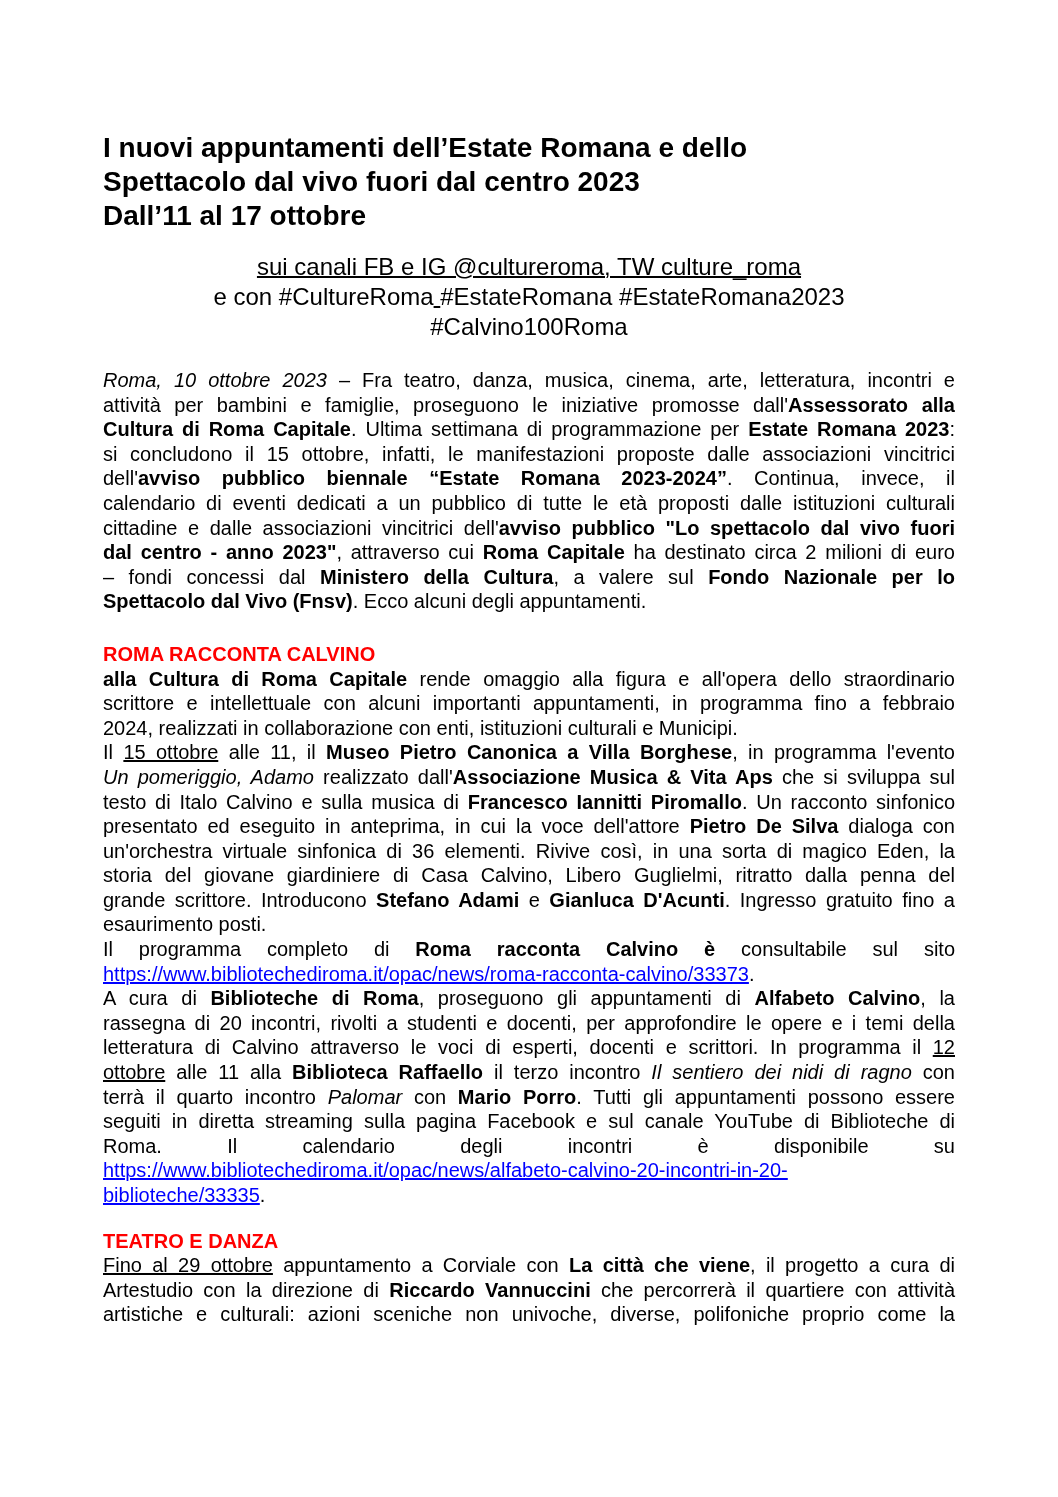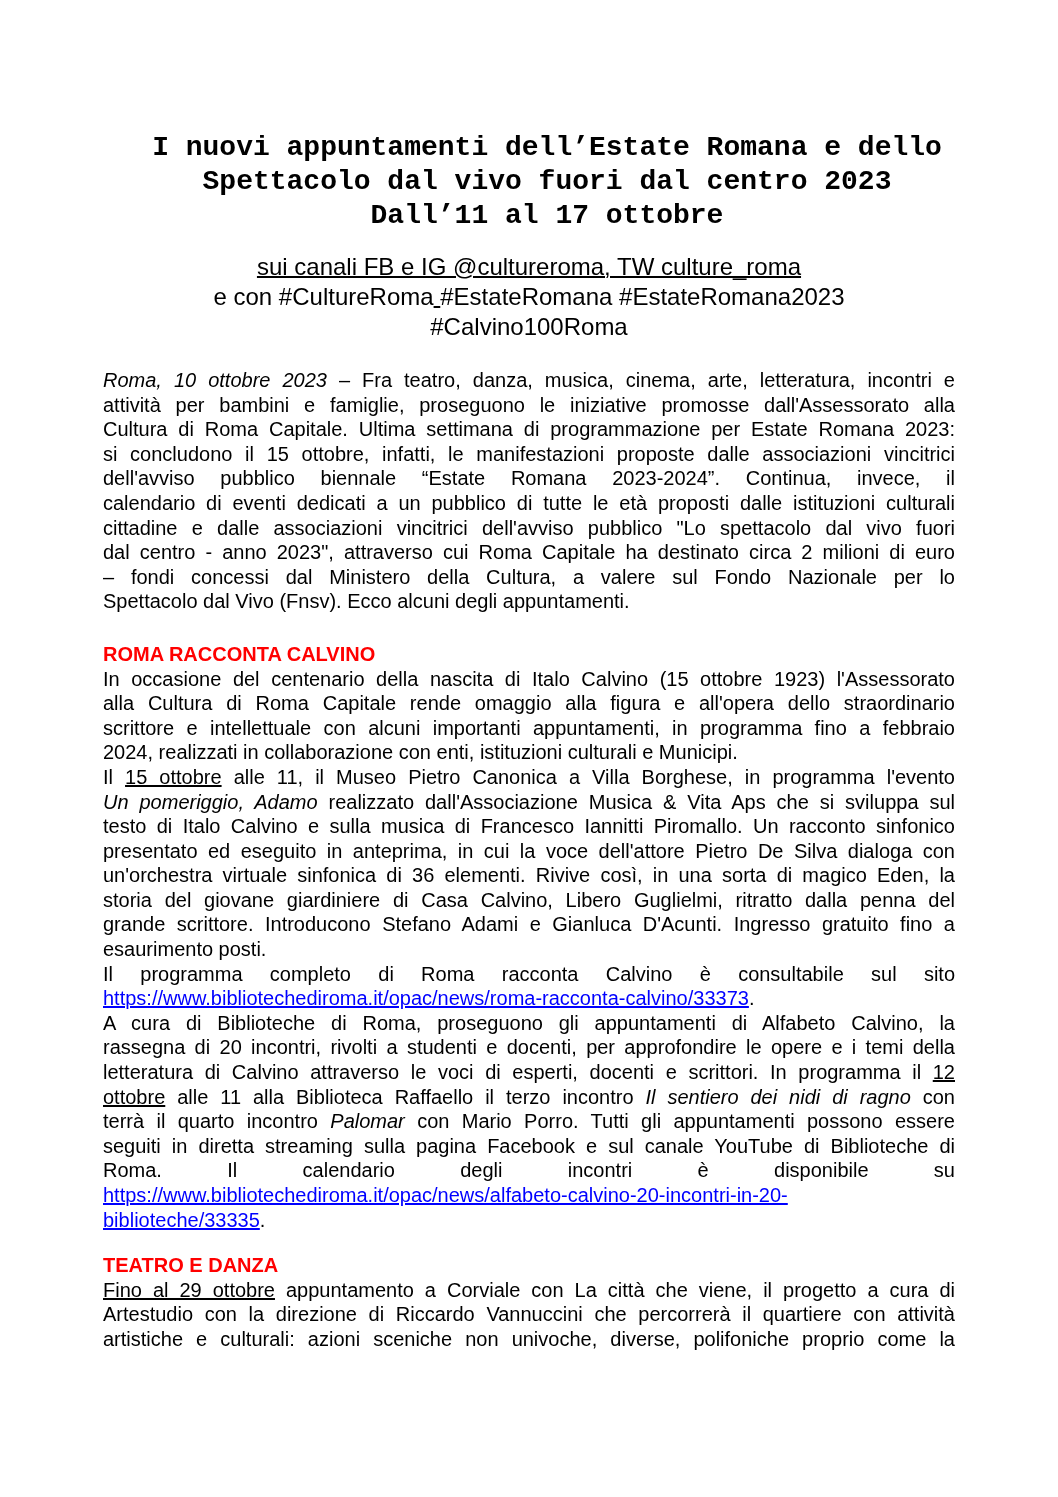--- a/index.html
+++ b/index.html
@@ -5,36 +5,36 @@
   * { margin: 0; padding: 0; box-sizing: border-box; }
   html, body { background: #ffffff; }
   body {
     width: 1058px; height: 1497px;
     position: relative;
     overflow: hidden;
     font-family: "Liberation Sans", sans-serif;
     color: #000000;
   }
   .doc-title {
-    position: absolute; left: 121px; top: 131px; width: 852px;
-    text-align: center; font-weight: bold;
-    font-size: 28px; line-height: 34px; font-family: Liberation Mono, monospace;
+    position: absolute; left: 103px; top: 131px; width: 852px;
+    font-weight: bold;
+    font-size: 28px; line-height: 34px;
   }
   .doc-subtitle {
     position: absolute; left: 103px; top: 252px; width: 852px;
     text-align: center;
     font-size: 24px; line-height: 30px;
   }
   .doc-body {
     position: absolute; left: 103px; top: 368px; width: 852px;
     font-size: 20px; line-height: 24.6px;
   }
   .jline { text-align: justify; text-align-last: justify; }
   .jline.last { text-align-last: left; }
-  .b { font-weight: normal; }
+  .b { font-weight: bold; }
   .i { font-style: italic; }
   .u { text-decoration: underline; text-decoration-thickness: 1.5px; }
   .link {
     color: var(--link-blue, #0000FF);
     text-decoration: underline; text-decoration-thickness: 1.5px;
     cursor: pointer; word-break: break-all;
   }
   .sec-heading {
     color: var(--heading-red, #FF0000);
     font-weight: bold;
@@ -63,21 +63,20 @@
       <div class="jline"><span>si concludono il 15 ottobre, infatti, le manifestazioni proposte dalle associazioni vincitrici</span></div>
       <div class="jline"><span>dell'</span><span class="b">avviso pubblico biennale “Estate Romana 2023-2024”</span><span>. Continua, invece, il</span></div>
       <div class="jline"><span>calendario di eventi dedicati a un pubblico di tutte le età proposti dalle istituzioni culturali</span></div>
       <div class="jline"><span>cittadine e dalle associazioni vincitrici dell'</span><span class="b">avviso pubblico "Lo spettacolo dal vivo fuori</span></div>
       <div class="jline"><span class="b">dal centro - anno 2023"</span><span>, attraverso cui </span><span class="b">Roma Capitale</span><span> ha destinato circa 2 milioni di euro</span></div>
       <div class="jline"><span>– fondi concessi dal </span><span class="b">Ministero della Cultura</span><span>, a valere sul </span><span class="b">Fondo Nazionale per lo</span></div>
       <div class="jline last"><span class="b">Spettacolo dal Vivo (Fnsv)</span><span>. Ecco alcuni degli appuntamenti.</span></div>
     </div>
     <div class="sec-heading" style="margin-top: 28px;">ROMA RACCONTA CALVINO</div>
     <div>
-      <div class="jline"><span>In occasione del centenario della nascita di </span><span class="b">Italo Calvino</span><span> (15 ottobre 1923) l'</span><span class="b">Assessorato</span></div>
       <div class="jline"><span class="b">alla Cultura di Roma Capitale</span><span> rende omaggio alla figura e all'opera dello straordinario</span></div>
       <div class="jline"><span>scrittore e intellettuale con alcuni importanti appuntamenti, in programma fino a febbraio</span></div>
       <div class="jline last"><span>2024, realizzati in collaborazione con enti, istituzioni culturali e Municipi.</span></div>
     </div>
     <div>
       <div class="jline"><span>Il </span><span class="u">15 ottobre</span><span> alle 11, il </span><span class="b">Museo Pietro Canonica a Villa Borghese</span><span>, in programma l'evento</span></div>
       <div class="jline"><span class="i">Un pomeriggio, Adamo</span><span> realizzato dall'</span><span class="b">Associazione Musica &amp; Vita Aps</span><span> che si sviluppa sul</span></div>
       <div class="jline"><span>testo di Italo Calvino e sulla musica di </span><span class="b">Francesco Iannitti Piromallo</span><span>. Un racconto sinfonico</span></div>
       <div class="jline"><span>presentato ed eseguito in anteprima, in cui la voce dell'attore </span><span class="b">Pietro De Silva</span><span> dialoga con</span></div>
       <div class="jline"><span>un'orchestra virtuale sinfonica di 36 elementi. Rivive così, in una sorta di magico Eden, la</span></div>

